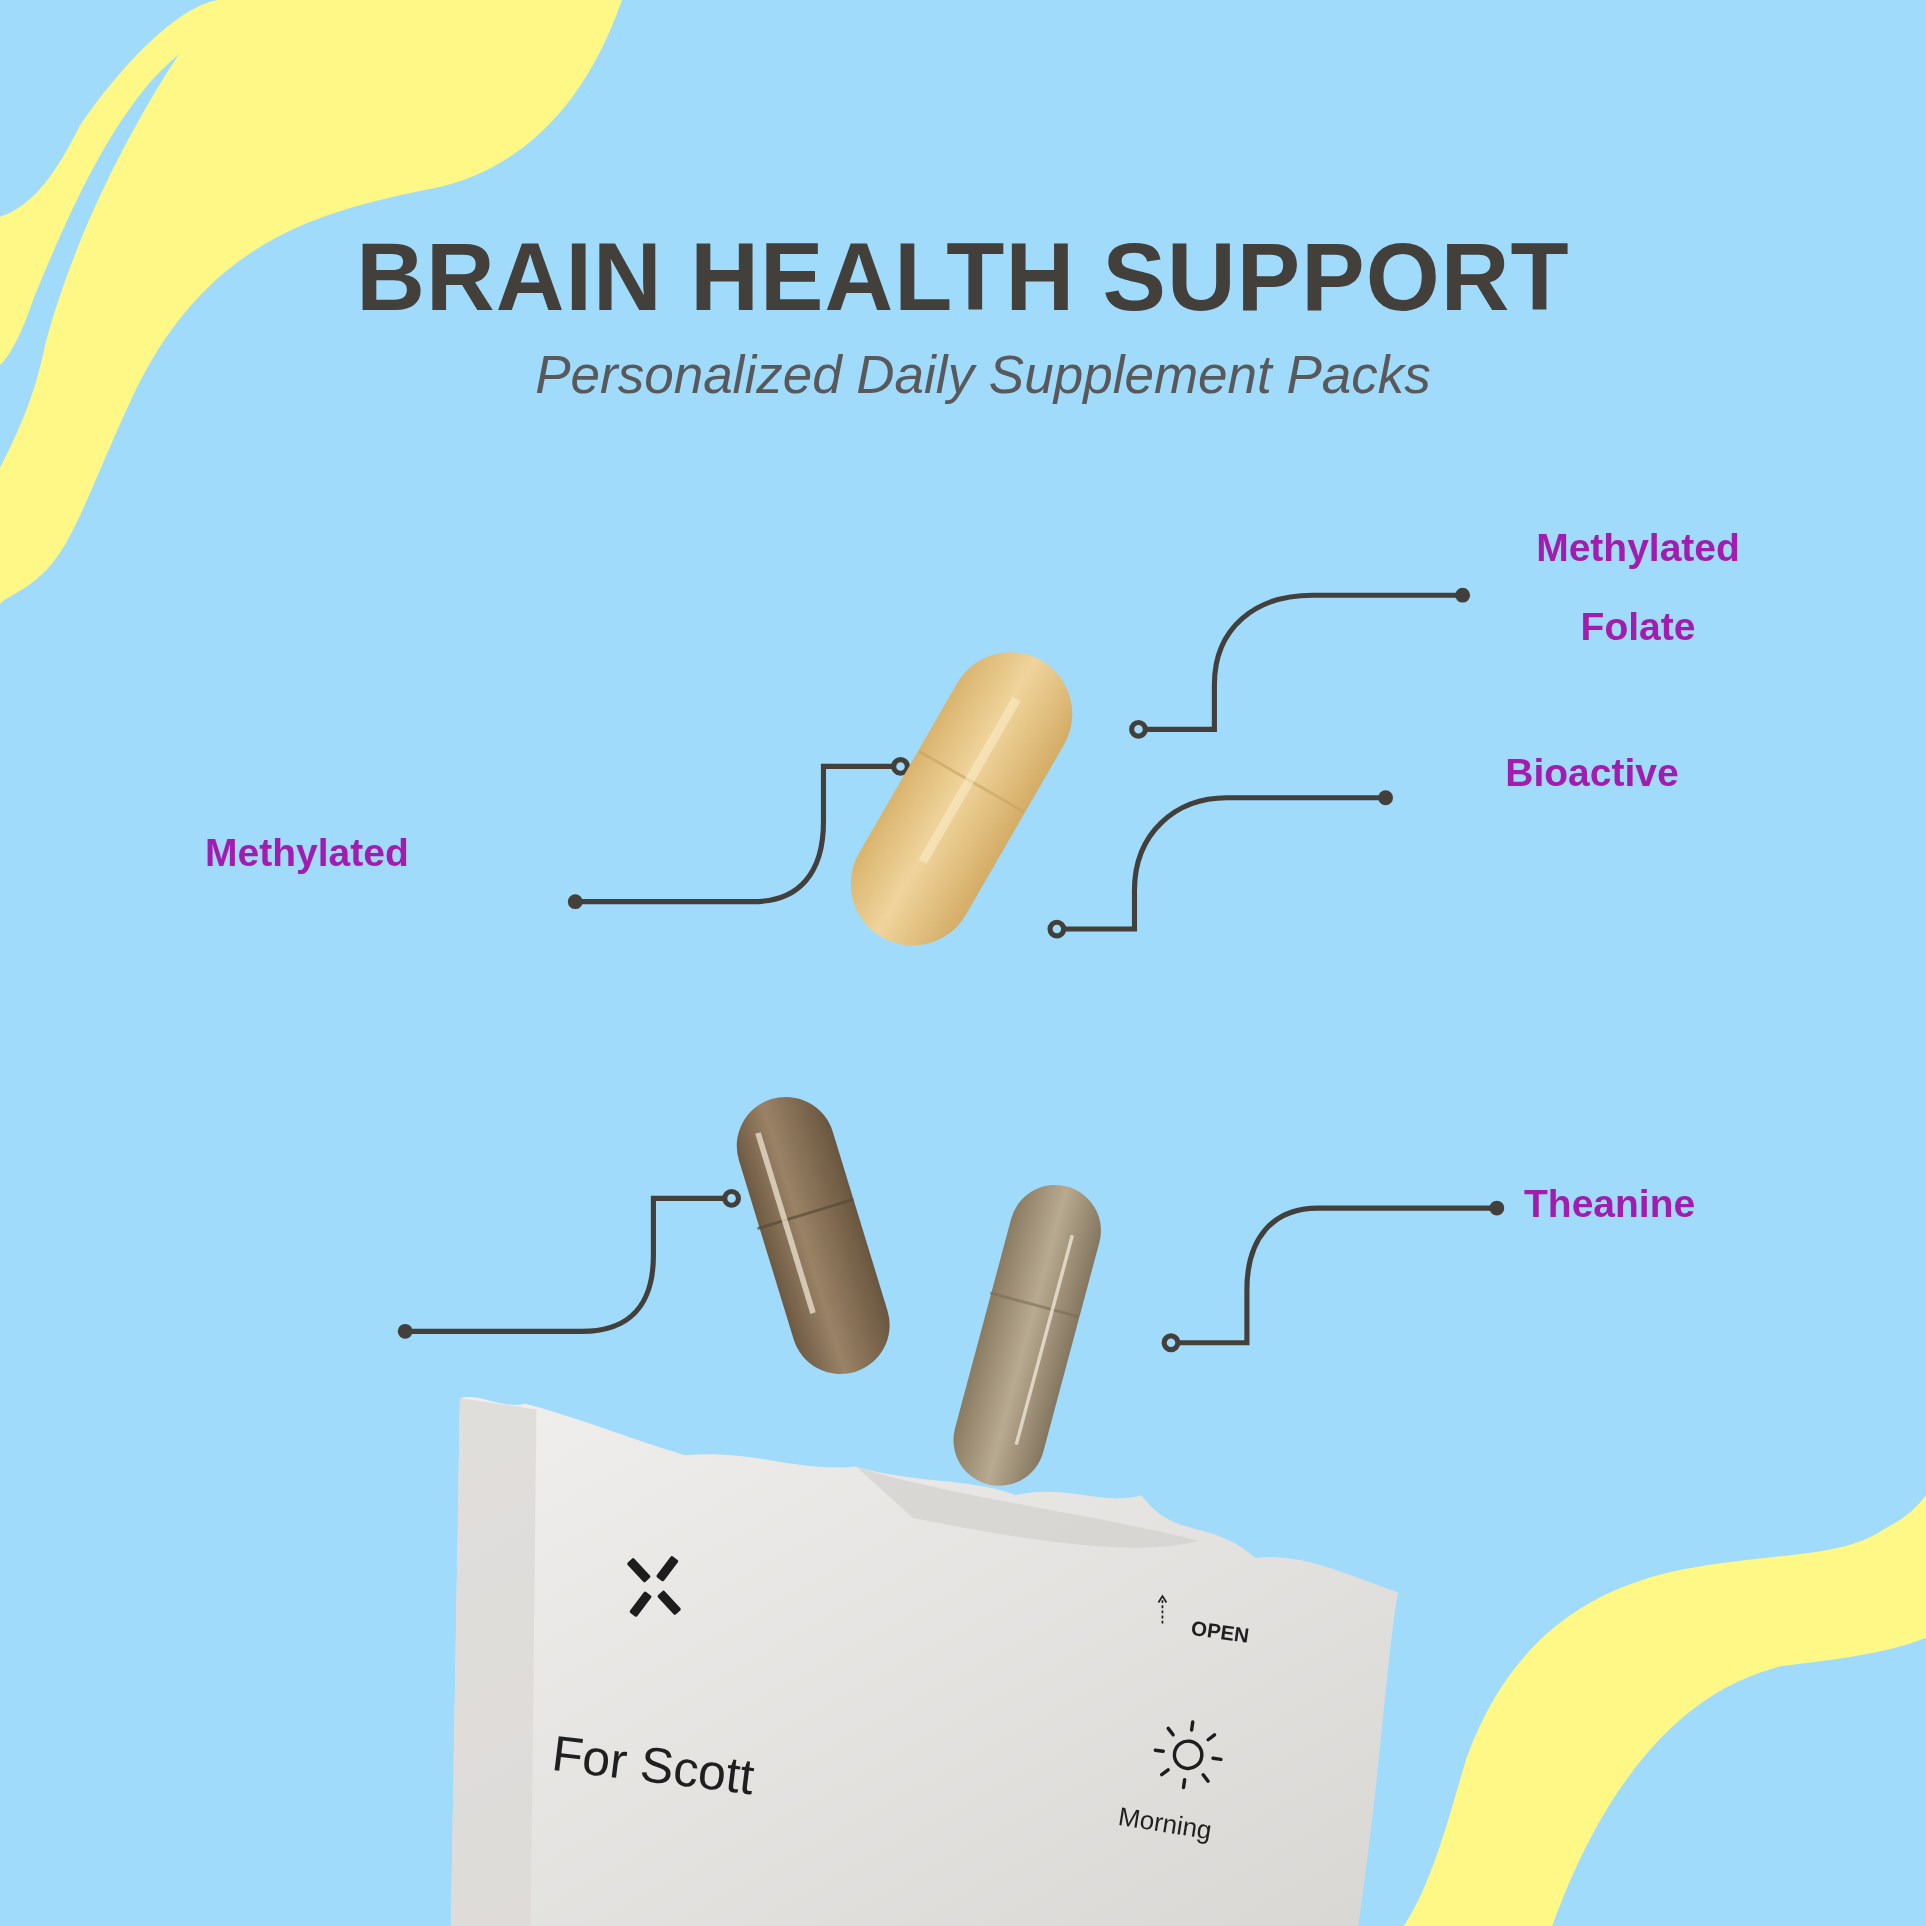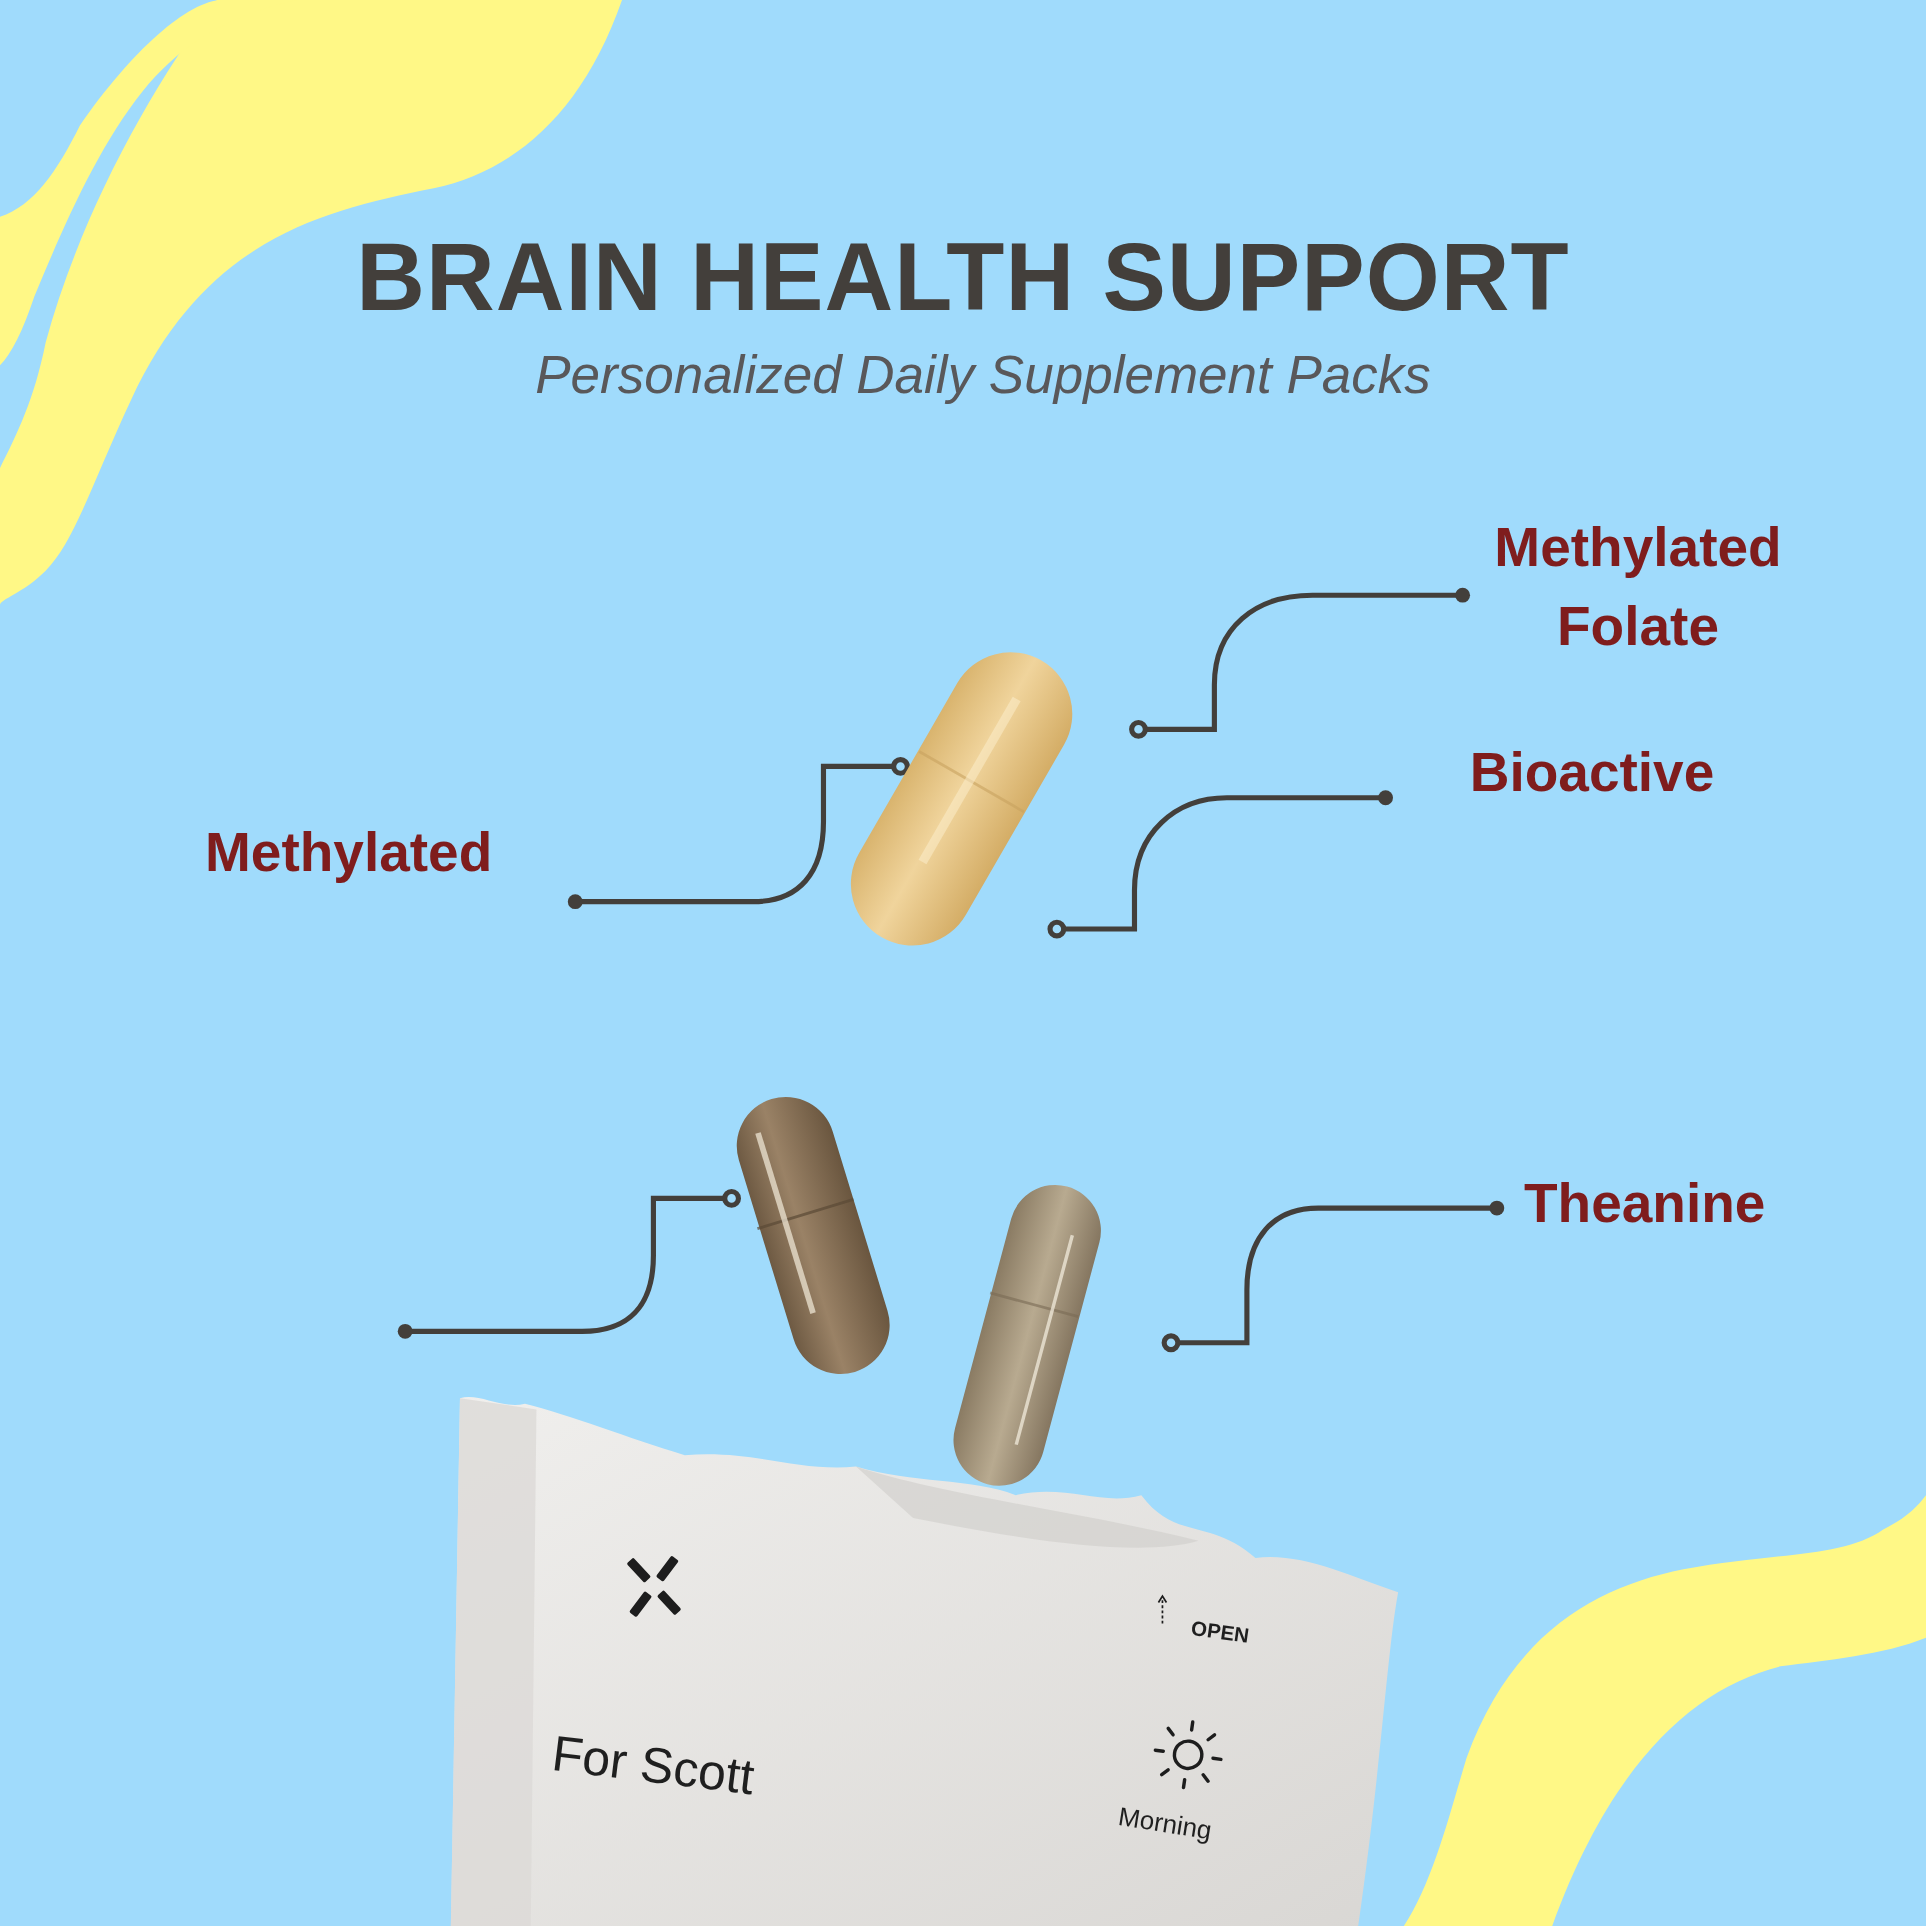--- a/index.html
+++ b/index.html
@@ -1,21 +1,21 @@
 <!DOCTYPE html>
 <html style="font-size:9px"><head>
 <meta charset="utf-8">
 <style>
   html, body { margin: 0; padding: 0; }
   body { width: 1926px; height: 1926px; overflow: hidden; background: #a0dbfc; position: relative; font-family: "Liberation Sans", sans-serif; }
   .canvas { position: absolute; inset: 0; width: 1926px; height: 1926px; background: #a0dbfc; }
   svg.layer { position: absolute; left: 0; top: 0; width: 1926px; height: 1926px; }
   .title { position: absolute; left: 0; width: 1926px; top: 228px; text-align: center; font-weight: bold; font-size: 97px; letter-spacing: 1.1px; color: #433f3b; line-height: 1; transform: scaleX(0.98); }
   .subtitle { position: absolute; left: 0; width: 1926px; top: 348px; text-align: center; font-style: italic; font-size: 53px; color: #59585a; line-height: 1; margin-left: 20px; }
-  .label { position: absolute; font-weight: bold; font-size: 55px; color: #7f1d1d; line-height: 79px; text-align: center; white-space: nowrap; }
+  .label { position: absolute; font-weight: bold; font-size: 39px; color: #a21caf; line-height: 79px; text-align: center; white-space: nowrap; }
   .pack-text { position: absolute; color: #1f1f1f; }
 </style>
 </head>
 <body>
 
 <div class="canvas">
 
   <svg class="layer" viewBox="0 0 3375 3375">
     <path fill="#fff886" d="M 380 0 L 1090 0 C 1020 200, 900 300, 760 330 C 560 370, 360 420, 230 700 C 160 850, 130 950, 80 1000 C 40 1040, 0 1050, 0 1060 L 0 820 C 30 760, 60 700, 80 600 C 140 380, 260 160, 380 0 Z"></path>
     <path fill="#fff886" d="M 0 380 C 60 360, 100 300, 140 220 C 230 90, 330 0, 390 0 L 520 0 C 430 20, 330 60, 250 160 C 170 260, 110 400, 60 520 C 40 580, 20 620, 0 640 Z"></path>

